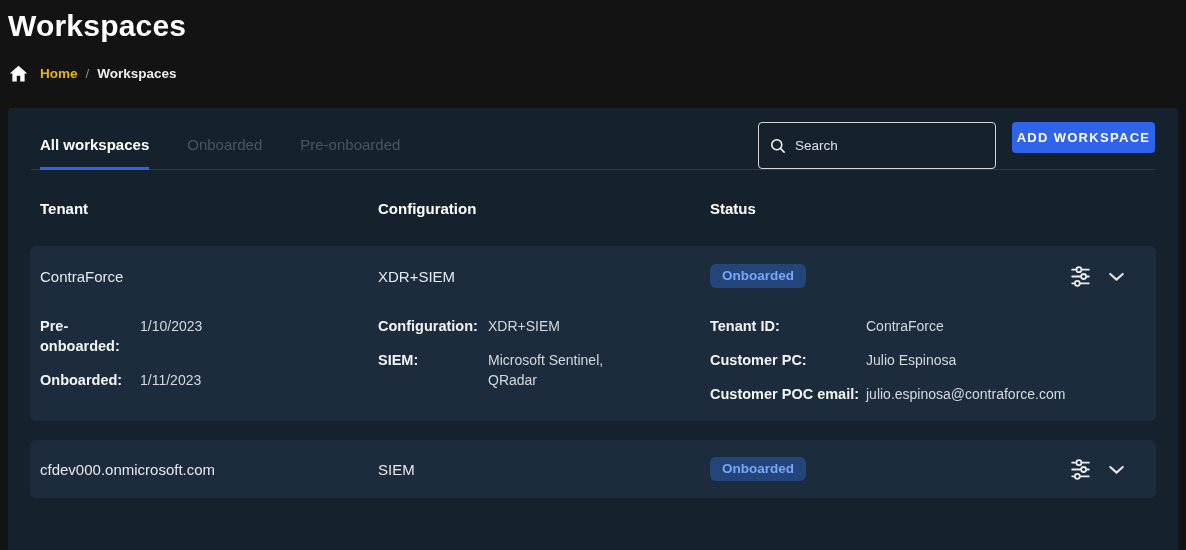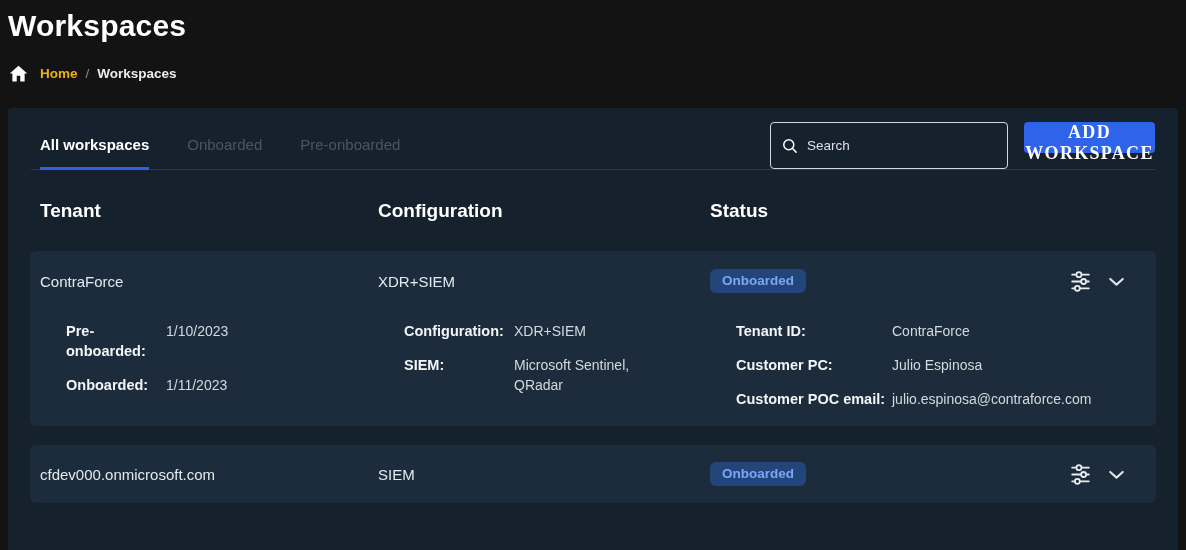--- a/index.html
+++ b/index.html
@@ -20,36 +20,36 @@
 
   .topbar { margin:0 23px; height:62px; border-bottom:1px solid #2b3a49; display:flex; justify-content:space-between; }
   .tabs { display:flex; gap:38px; align-self:flex-end; margin-left:9px; margin-bottom:-1px; }
   .tab { font-size:15px; font-weight:400; color:#49565f; padding-bottom:14px; cursor:pointer; border-bottom:3px solid transparent; }
   .tab.active { color:#ffffff; font-weight:700; border-bottom:3px solid #2f62e6; }
 
   .topbar-controls { display:flex; align-items:flex-start; gap:16px; margin-top:14px; }
   .searchbox { width:238px; height:47px; border:1px solid #d3d7db; border-radius:4px; display:flex; align-items:center; padding:0 11px; gap:9px; background:transparent; }
   .searchbox input { flex:1; background:transparent; border:none; outline:none; color:#e8eaec; font-size:13.5px; font-family:"Liberation Sans", sans-serif; min-width:0; }
   .searchbox input::placeholder { color:#dde1e5; opacity:1; }
-  .add-btn { height:31px; width:131px; background:#2e63ea; border:none; border-radius:4px; color:#ffffff; font-weight:700; font-size:18px; letter-spacing:1.3px; cursor:pointer; font-family:Liberation Serif, serif; }
+  .add-btn { height:31px; width:143px; background:#2e63ea; border:none; border-radius:4px; color:#ffffff; font-weight:700; font-size:13px; letter-spacing:1.3px; cursor:pointer; font-family:Liberation Sans, sans-serif; }
 
   .grid-cols { display:grid; grid-template-columns:338px 332px 1fr auto; align-items:center; }
-  .table-header { margin:0 23px; padding:30px 0 29px 9px; font-weight:700; font-size:19px; color:#ffffff; }
+  .table-header { margin:0 23px; padding:30px 0 29px 9px; font-weight:700; font-size:15px; color:#ffffff; }
 
   .card { margin:0 22px 19px 22px; background:#1d2c3c; border-radius:6px; }
   .row-summary { padding:0 27px 0 10px; height:60px; cursor:pointer; }
   .card.collapsed .row-summary { height:58px; }
   .cell-text { color:#e4e9ed; font-size:15px; font-weight:400; }
 
   .badge { display:inline-block; background:#24457a; color:#79a7f7; font-size:13.5px; font-weight:600; padding:3px 12px; border-radius:6px; line-height:18px; }
 
   .row-icons { display:flex; align-items:center; gap:11px; }
   .icon-btn { display:flex; align-items:center; cursor:pointer; }
 
-  .row-details { display:grid; grid-template-columns:338px 332px 1fr; padding:10px 27px 17px 10px; align-items:start;margin-left:26px; }
+  .row-details { display:grid; grid-template-columns:338px 332px 1fr; padding:10px 27px 17px 10px; align-items:start; }
   .detail-col { display:flex; flex-direction:column; gap:14px; }
   .detail-item { display:grid; align-items:start; }
   .dc-left .detail-item { grid-template-columns:100px 1fr; }
   .dc-mid .detail-item { grid-template-columns:110px 1fr; }
   .dc-right .detail-item { grid-template-columns:156px 1fr; }
   .detail-label { font-weight:600; color:#f2f5f7; font-size:14.5px; line-height:20px; }
   .detail-value { color:#d2d9df; font-size:14px; line-height:20px; white-space:pre-line; }
 </style>
 </head>
 <body>

